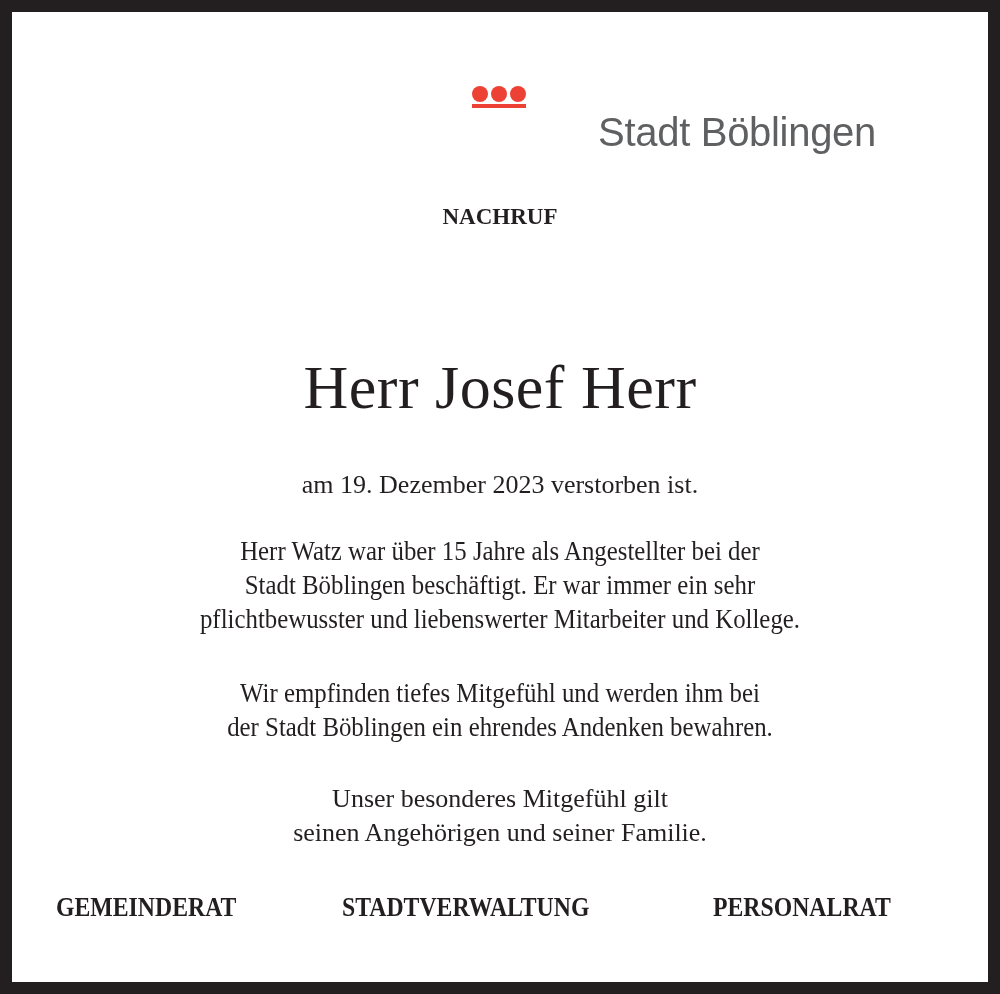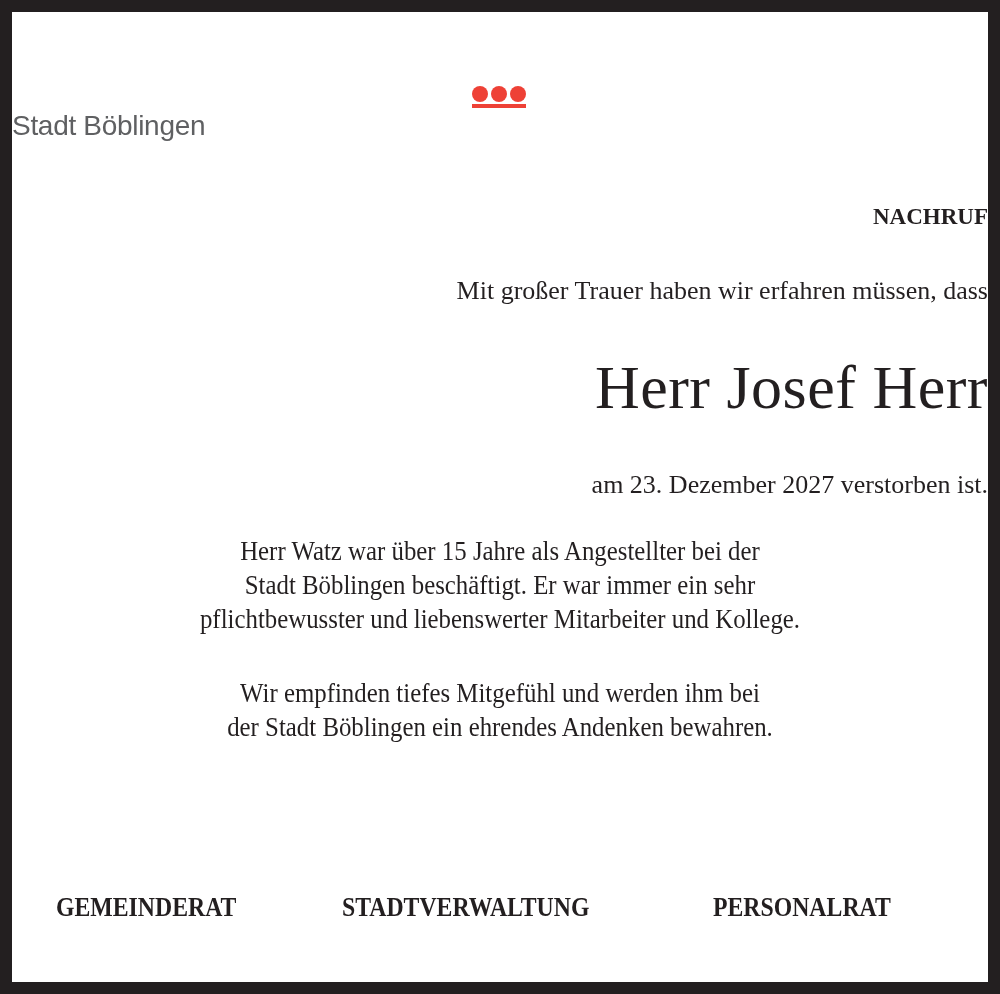--- a/index.html
+++ b/index.html
@@ -34,30 +34,30 @@
   }
   .bar {
     position: absolute;
     left: 460px; top: 92px;
     width: 54px; height: 4px;
     background: #ee4136;
   }
   .logo-text {
     position: absolute;
     left: 0; top: 98px; width: 864px;
-    text-align: left;
+    text-align: right;
     font-family: "Liberation Sans", "DejaVu Sans", sans-serif;
-    font-size: 28px;
+    font-size: 40px;
     color: #5f6062;
     letter-spacing: -0.3px;
   }
   .line {
     position: absolute;
     left: 0; width: 976px;
-    text-align: right;
+    text-align: center;
     white-space: nowrap;
   }
   .heading {
     font-weight: bold;
     font-size: 23px;
     top: 192px;
   }
   .intro { font-size: 26px; top: 264px; }
   .name { font-size: 62px; top: 340px; letter-spacing: 0.5px; }
   .date { font-size: 26px; top: 458px; }
@@ -101,38 +101,39 @@
       <div class="dot" style="left:0px"></div>
       <div class="dot" style="left:19px"></div>
       <div class="dot" style="left:38px"></div>
     </div>
     <div class="bar"></div>
     <div class="logo-text">Stadt Böblingen</div>
   </div>
 
   <div class="line heading">NACHRUF</div>
 
-  <div class="line intro">Mit großer Trauer haben wir erfahren müssen, dass</div>
 
   <div class="line name">Herr Josef Herr</div>
 
-  <div class="line date">am 23. Dezember 2027 verstorben ist.</div>
+  <div class="line date">am 19. Dezember 2023 verstorben ist.</div>
 
   <div class="para p1">
     <div>Herr Watz war über 15 Jahre als Angestellter bei der</div>
     <div>Stadt Böblingen beschäftigt. Er war immer ein sehr</div>
     <div>pflichtbewusster und liebenswerter Mitarbeiter und Kollege.</div>
   </div>
 
   <div class="para p2">
     <div>Wir empfinden tiefes Mitgefühl und werden ihm bei</div>
     <div>der Stadt Böblingen ein ehrendes Andenken bewahren.</div>
   </div>
 
   <div class="para p3">
+    <div>Unser besonderes Mitgefühl gilt</div>
+    <div>seinen Angehörigen und seiner Familie.</div>
   </div>
 
   <div class="signatures">
     <div class="sig sig1">GEMEINDERAT</div>
     <div class="sig sig2">STADTVERWALTUNG</div>
     <div class="sig sig3">PERSONALRAT</div>
   </div>
 
 </div>
 

